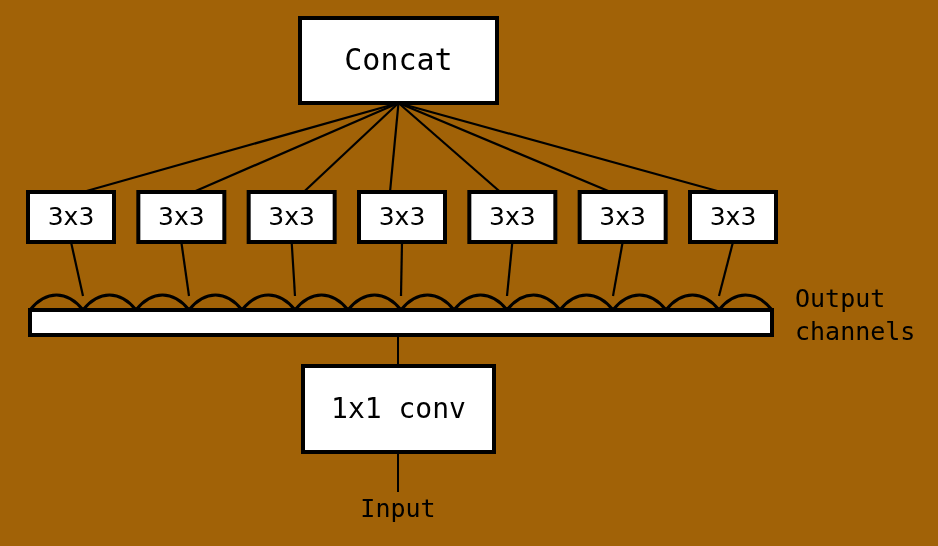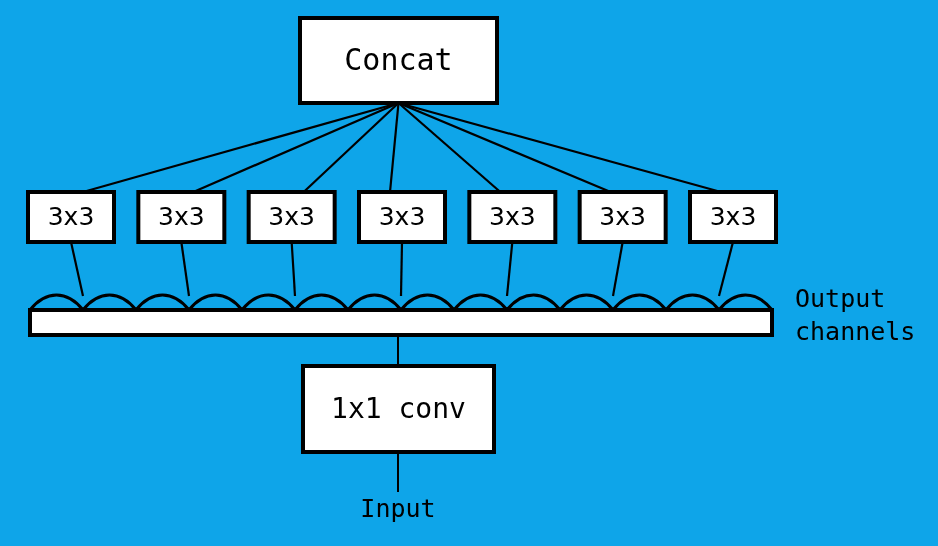--- a/index.html
+++ b/index.html
@@ -8,21 +8,21 @@
     padding: 0;
     background: #ffffff;
   }
   body {
     font-family: "DejaVu Sans Mono", monospace;
   }
   #canvas {
     position: relative;
     width: 938px;
     height: 546px;
-    background: #0ea5e9;
+    background: #a16207;
     overflow: hidden;
   }
   #diagram-svg {
     position: absolute;
     left: 0;
     top: 0;
     width: 938px;
     height: 546px;
     display: block;
   }

